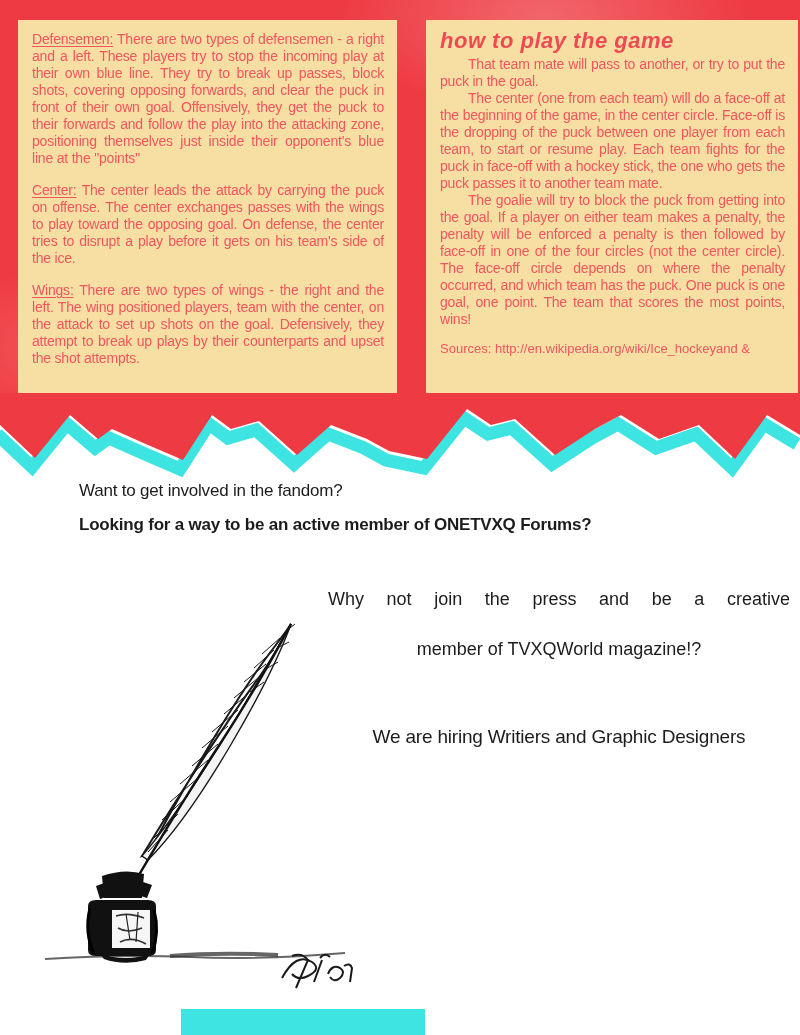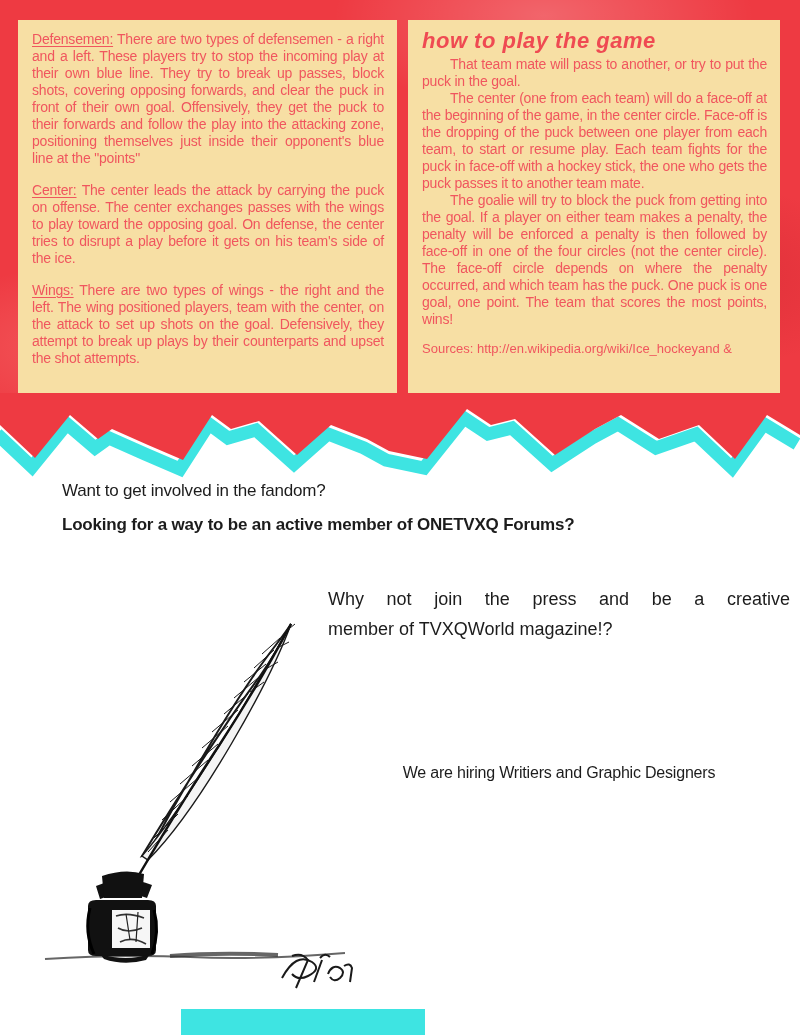--- a/index.html
+++ b/index.html
@@ -19,42 +19,42 @@
   }
   .zigzag { position:absolute; left:0; top:393px; width:800px; height:92px; }
   
   .info-box {
     position:absolute; top:20px; height:375px;
     background:#f7dfa4; color:#f0565e;
     font-size:14px; line-height:17px; letter-spacing:-0.2px;
     text-align:justify; overflow:hidden;
   }
   .box-left  { left:18px;  width:379px; padding:11px 13px 0 14px; }
-  .box-right { left:408px; width:372px; padding:8px 13px 0 14px; }
+  .box-right { left:426px; width:372px; padding:8px 13px 0 14px; }
   .info-box p { margin-bottom:15px; }
   .pos-label { text-decoration:underline; text-underline-offset:2px; }
   .box-heading {
     font-size:22px; font-weight:bold; color:#ef4a52;
     letter-spacing:0.5px; line-height:26px; margin-bottom:2px;
     text-align:left; font-style:italic;
   }
   .box-right p.indent { text-indent:28px; margin-bottom:0; }
   .sources { font-size:13px; line-height:17px; letter-spacing:0; margin-top:12px; text-align:left; }
   
-  .q-line { position:absolute; left:62px; color:#1c1c1c; font-size:17px; letter-spacing:-0.2px; white-space:nowrap; }
+  .q-line { position:absolute; left:79px; color:#1c1c1c; font-size:17px; letter-spacing:-0.2px; white-space:nowrap; }
   .q1 { top:481px; } .q2 { top:515px;font-weight:bold; }
   .pitch {
     position:absolute; left:328px; top:584px; width:462px;
     color:#1c1c1c; font-size:18px; line-height:30px;
   }
   .pitch .just { text-align:justify; text-align-last:justify; }
-  .pitch .cent { text-align:left; }
+  .pitch .cent { text-align:center;margin-top:20px; }
   .hiring {
-    position:absolute; left:328px; top:764px; width:462px;
-    color:#1c1c1c; font-size:16px; text-align:center; letter-spacing:-0.2px;
+    position:absolute; left:328px; top:726px; width:462px;
+    color:#1c1c1c; font-size:19px; text-align:center; letter-spacing:-0.2px;
   }
   .apply {
     position:absolute; left:330px; top:845px; width:460px;
     color:#1c1c1c; font-size:20px; line-height:31px; text-align:center; letter-spacing:-0.2px;
   }
   .illustration { position:absolute; left:30px; top:598px; width:330px; height:400px; }
   .footer-bar {
     position:absolute; left:181px; top:1009px; width:244px; height:26px;
     background:#3ee4e2;
   }

